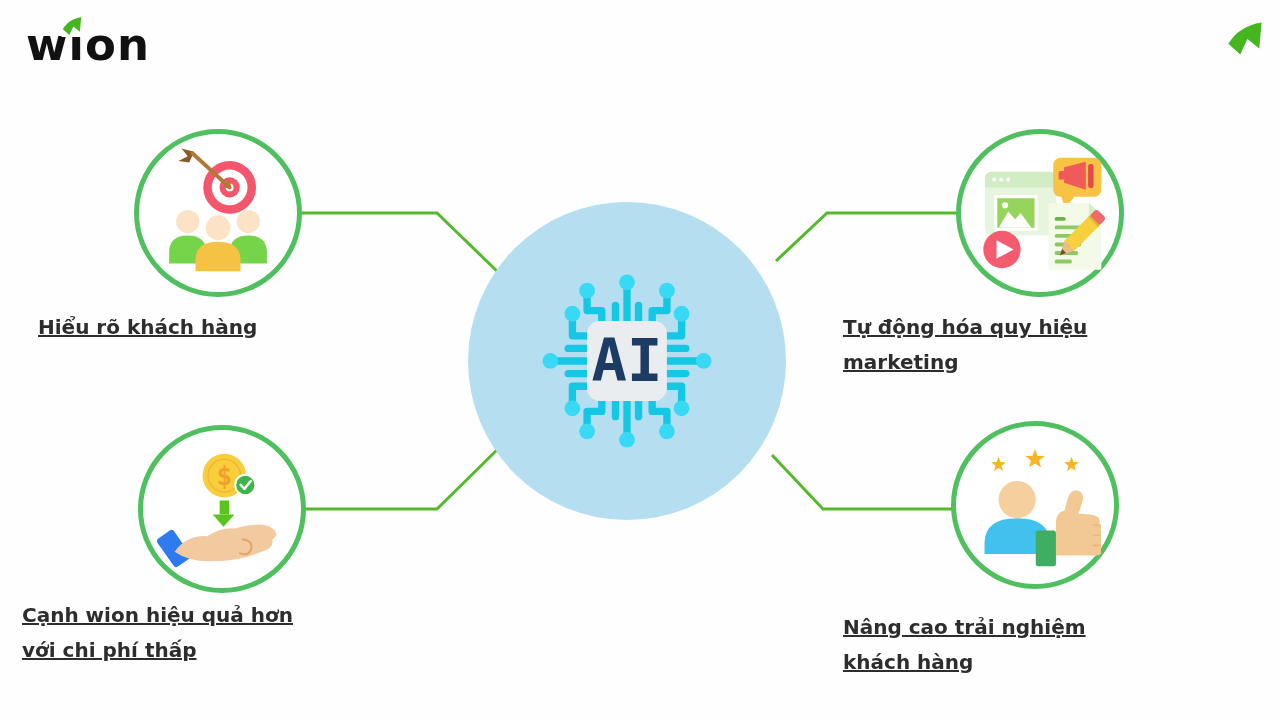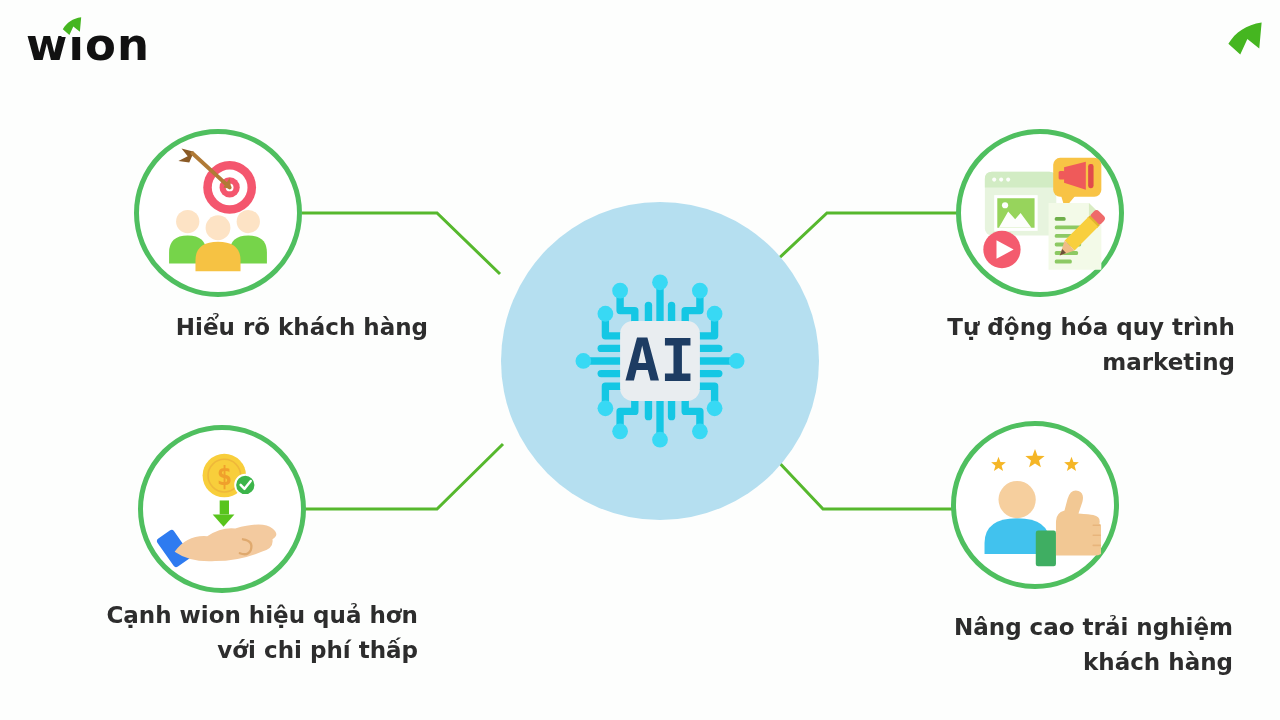--- a/index.html
+++ b/index.html
@@ -11,41 +11,41 @@
         color:var(--logo-text-black);line-height:1.1;z-index:3;margin-top:16px;}
   .logo-mark{position:absolute;left:35px;top:-4px;width:22px;height:21px;}
   .corner-mark{position:absolute;right:16px;top:20px;width:38px;height:38px;z-index:3;}
   .accent-fill{fill:var(--logo-accent-green);}
 
   
   .connectors{position:absolute;left:0;top:0;width:1280px;height:720px;z-index:1;}
   .connectors polyline{fill:none;stroke:var(--connector-green);stroke-width:3;}
 
   
-  .hub{position:absolute;left:501px;top:202px;width:318px;height:318px;border-radius:50%;
+  .hub{position:absolute;left:468px;top:202px;width:318px;height:318px;border-radius:50%;
        background:var(--hub-background);display:flex;align-items:center;justify-content:center;z-index:2;}
   .chip{width:210px;height:210px;}
   .chip-trace{stroke:var(--chip-trace-cyan);stroke-width:7;fill:none;stroke-linecap:round;stroke-linejoin:round;}
   .chip-dot{fill:var(--chip-dot-cyan);}
   .chip-body{fill:var(--chip-body-gray);}
   .chip-label{fill:var(--ai-text-navy);font-family:"DejaVu Sans Mono","Liberation Mono",monospace;
               font-weight:700;font-size:56px;text-anchor:middle;}
 
   
   .ring{position:absolute;width:168px;height:168px;box-sizing:border-box;border:5px solid var(--ring-green);
         border-radius:50%;background:#ffffff;display:flex;align-items:center;justify-content:center;z-index:2;}
   .ring svg{width:132px;height:132px;}
   .ring-tl{left:134px;top:129px;}
   .ring-bl{left:138px;top:425px;}
   .ring-tr{left:956px;top:129px;}
   .ring-br{left:951px;top:421px;}
 
   
-  .label{position:absolute;text-align:right;font-weight:700;font-size:23px;line-height:35px;
-         color:var(--label-text);white-space:pre-line;z-index:2;}
+  .label{position:absolute;text-align:left;font-weight:700;font-size:20px;line-height:35px;
+         color:var(--label-text);white-space:pre-line;z-index:2;text-decoration:underline;}
   .label-tl{left:38px;top:310px;width:390px;}
   .label-tr{left:843px;top:310px;width:392px;}
   .label-bl{left:22px;top:598px;width:396px;}
   .label-br{left:843px;top:610px;width:390px;}
 </style>
 </head>
 <body style="--ring-green: #4fbf5f; --connector-green: #56b82d; --hub-background: #b5dff0; --chip-trace-cyan: #14c7e4; --chip-dot-cyan: #38d9f4; --chip-body-gray: #e9edf0; --ai-text-navy: #1d3c63; --label-text: #2d2d2d; --logo-text-black: #111111; --logo-accent-green: #45b620;">
 
 <div class="canvas">
 
@@ -189,20 +189,20 @@
       <polygon fill="#f5b626" points="132,23 134.5,29.6 141.5,29.9 136,34.3 137.9,41.1 132,37.2 126.1,41.1 128,34.3 122.5,29.9 129.5,29.6"></polygon>
       <path d="M20,148 L20,134 Q20,102 62,102 Q104,102 104,134 L104,148 Z" fill="#41c2ee"></path>
       <circle cx="62" cy="78" r="24" fill="#f6cf9e"></circle>
       <rect x="86" y="118" width="26" height="46" rx="3" fill="#3fae62"></rect>
       <path d="M112,150 L112,106 Q112,95 123,92 L127,77 Q131,64 141,67 Q149,70 146,81 L141,96 Q156,97 160,98 Q170,100 168,109 Q174,112 172,120 Q177,124 174,131 Q178,136 174,142 Q172,150 162,150 Z" fill="#f2c894"></path>
       <path d="M160,111 l8,0 M160,124 l9,0 M160,137 l9,0" stroke="#e8b57c" stroke-width="2" stroke-linecap="round"></path>
     </svg>
   </div>
 
   <div class="label label-tl">Hiểu rõ khách hàng</div>
-  <div class="label label-tr">Tự động hóa quy trình
+  <div class="label label-tr">Tự động hóa quy hiệu
 marketing</div>
   <div class="label label-bl">Cạnh wion hiệu quả hơn
 với chi phí thấp</div>
   <div class="label label-br">Nâng cao trải nghiệm
 khách hàng</div>
 
 </div>
 
 </body></html>

